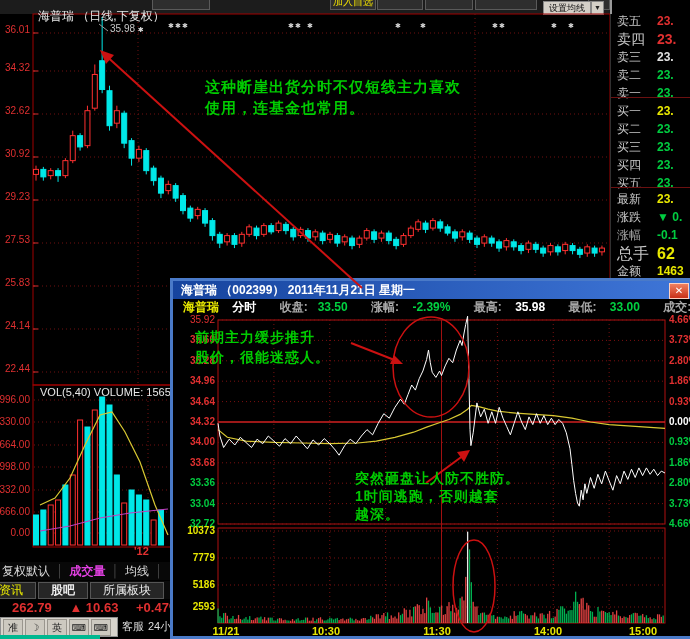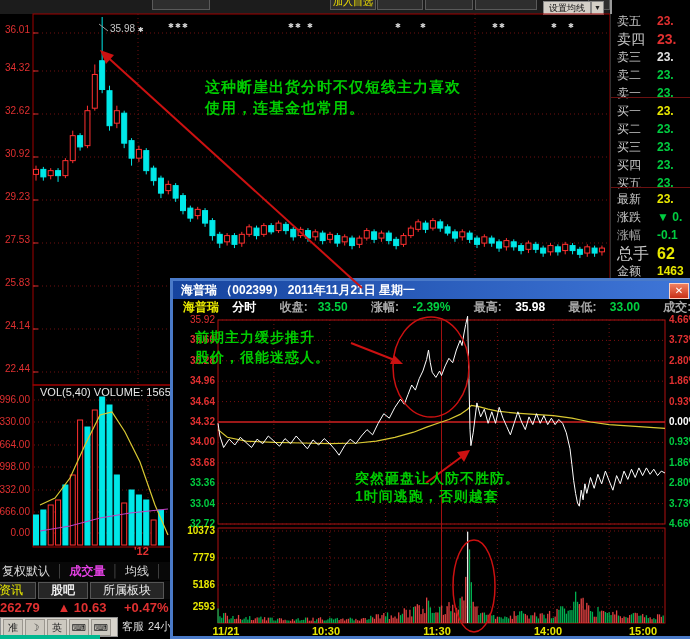--- a/index.html
+++ b/index.html
@@ -283,20 +283,21 @@
     <div class="tb-btn fav" style="left:330px;width:44px">加入自选</div>
     <div class="tb-btn" style="left:377px;width:44px"></div>
     <div class="tb-btn" style="left:425px;width:46px"></div>
     <div class="tb-btn" style="left:475px;width:60px"></div>
     <div class="tb-btn" style="left:588px;width:20px"></div>
   </div>
   <div id="ma-btn">设置均线</div>
   <div id="ma-caret">▼</div>
   <div id="gray-notch"></div>
 
+  <div id="main-title">海普瑞 （日线,下复权）</div>
   <div id="peak-label">
     <span>35.98</span> <span style="font-size:7px;color:#ddd">✱</span>
   </div>
   <div id="main-anno">
     <div>这种断崖出货分时不仅短线主力喜欢</div>
     <div>使用，连基金也常用。</div>
   </div>
   <div id="vol-title">VOL(5,40)  VOLUME: 15652</div>
   <div id="year-label">'12</div>
   <div id="main-labels">
@@ -401,21 +402,21 @@
 
   <div id="tabs-row">
     <span style="padding-left:2px">复权默认</span><span class="sep">│</span><span id="tab-vol">成交量</span><span class="sep">│</span><span>均线</span><span class="sep">│</span>
   </div>
   <div id="links-row">
     <div class="link-btn" style="left:-14px;width:48px;color:#e8e800">资讯</div>
     <div class="link-btn" style="left:38px;width:48px;font-weight:bold">股吧</div>
     <div class="link-btn" style="left:90px;width:72px">所属板块</div>
   </div>
   <div id="index-row">
-    <span style="padding-left:0">262.79</span>
+    <span style="padding-left:12px">262.79</span>
     <span style="padding-left:14px">▲ 10.63</span>
     <span style="padding-left:14px">+0.47%</span>
   </div>
   <div id="ime-bar">
       <div class="ime-btn">准</div>
       <div class="ime-btn">☽</div>
       <div class="ime-btn">英</div>
       <div class="ime-btn">⌨</div>
       <div class="ime-btn">⌨</div>
     </div>
@@ -742,20 +743,21 @@
         <div style="position:absolute;left:375px;top:344px;transform:translateX(-50%);color:#e8e800;font-size:11px;font-weight:bold;z-index:22;">14:00</div>
         <div style="position:absolute;left:470px;top:344px;transform:translateX(-50%);color:#e8e800;font-size:11px;font-weight:bold;z-index:22;">15:00</div>
       </div>
     <div id="pp-anno1">
       <div>前期主力缓步推升</div>
       <div>股价，很能迷惑人。</div>
     </div>
     <div id="pp-anno2">
       <div>突然砸盘让人防不胜防。</div>
       <div>1时间逃跑，否则越套</div>
+      <div>越深。</div>
     </div>
   </div>
 
   <svg id="overlay-svg" width="690" height="639">
       <line x1="103" y1="53" x2="362" y2="288" stroke="#cc1111" stroke-width="2"></line>
       <polygon points="100,50 114,55 106,64" fill="#cc1111"></polygon>
     </svg>
 </div>
 
 </body></html>

